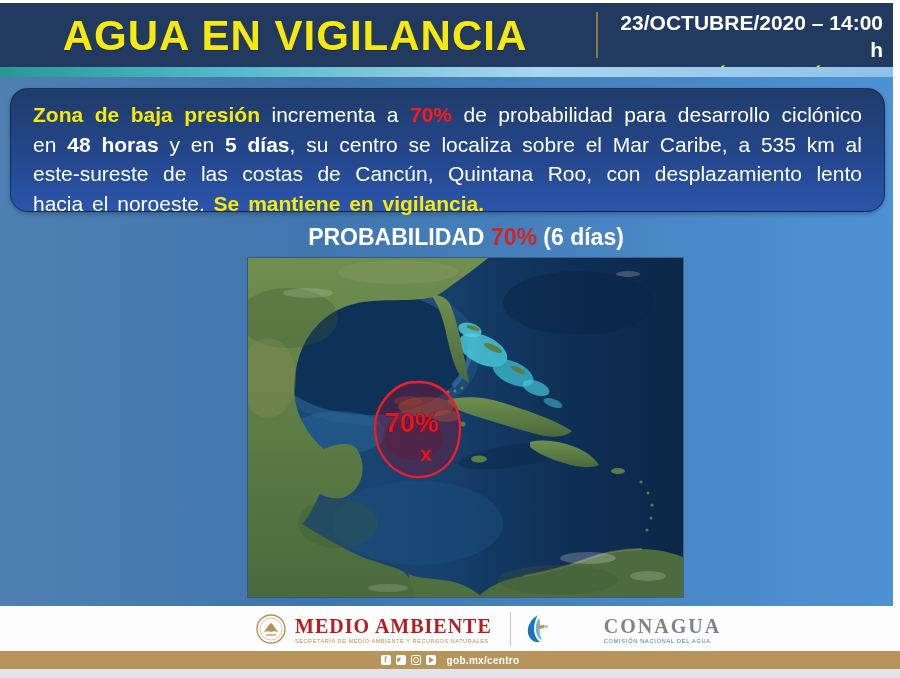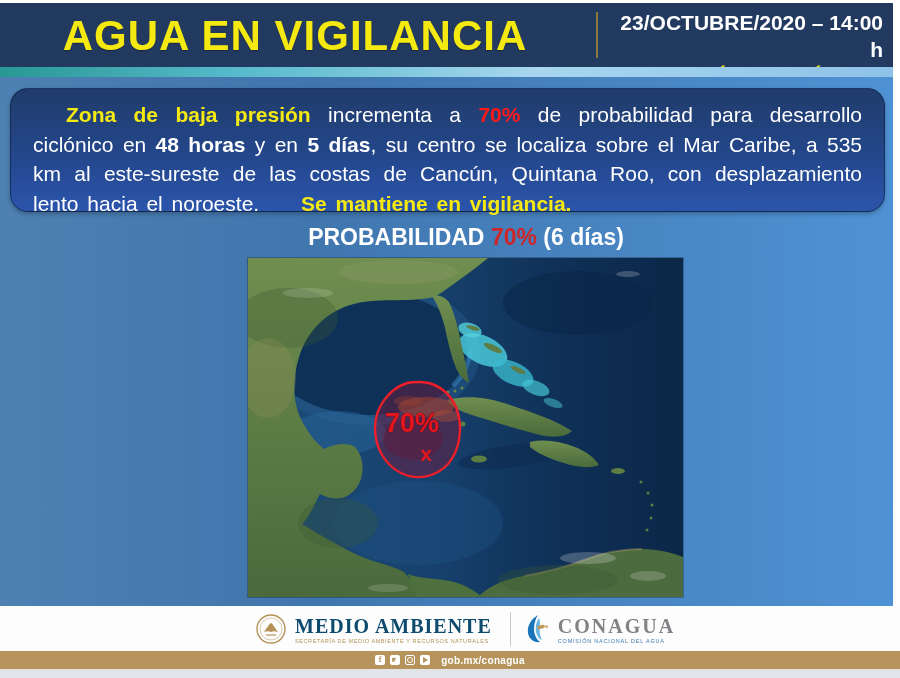--- a/index.html
+++ b/index.html
@@ -19,38 +19,38 @@
         background:linear-gradient(90deg,#2a9794 0%,#53b9c9 25%,#a7d6ee 60%,#8fc2e8 100%);}
   
   .main{position:absolute;left:0;top:77px;width:893px;height:529px;
         background:linear-gradient(90deg,#4e80b2 0%,#4076ae 35%,#4f92d4 100%);}
   .advisory{position:absolute;left:10px;top:11px;width:829px;height:111px;
         padding:11px 22px 0 22px;border-radius:18px;
         background:linear-gradient(180deg,#203c6a 0%,#24478c 55%,#2b55ac 100%);
         border:1px solid rgba(10,25,55,.55);box-shadow:0 2px 4px rgba(0,0,0,.25);}
   .advisory p{margin:0;color:#ffffff;font-size:21px;line-height:29.5px;
         text-align:justify;white-space:pre-wrap;word-spacing:3px;}
-  .yellow{color:#f5e912;font-weight:700;margin-left:33px;}
+  .yellow{color:#f5e912;font-weight:700;}
   .red{color:#ff1a1a;font-weight:700;}
   .bold{font-weight:700;}
   .map-title{position:absolute;left:171px;top:145px;width:590px;height:30px;line-height:30px;
         text-align:center;color:#ffffff;font-size:23px;font-weight:800;white-space:pre;}
   .map-title .pct{color:#cf2428;}
   .map-wrap{position:absolute;left:248px;top:181px;width:435px;height:339px;
         box-shadow:0 0 0 1px rgba(0,0,0,.25);}
   
   .footer{position:absolute;left:0;top:606px;width:900px;height:45px;background:#fdfdfd;}
   .footer-inner{position:absolute;left:255px;top:4px;height:38px;display:flex;align-items:center;}
   .seal{width:32px;height:32px;margin-right:8px;}
   .ma-block{display:flex;flex-direction:column;justify-content:center;}
-  .ma-title{font-family:"Liberation Serif",serif;font-weight:700;color:#0c4a6e;
+  .ma-title{font-family:"Liberation Serif",serif;font-weight:700;color:#b91c1c;
         font-size:20px;letter-spacing:1px;line-height:22px;}
   .ma-sub{color:#b49257;font-size:5.5px;letter-spacing:.6px;margin-top:1px;}
   .logo-divider{width:1px;height:34px;background:#c9c9c9;margin:0 14px 0 18px;}
-  .cng-block{display:flex;align-items:center;}
+  .cng-block{display:flex;align-items:center;gap:46px;}
   .cng-icon{width:26px;height:30px;margin-right:7px;}
   .cng-title{font-family:"Liberation Serif",serif;font-weight:700;color:#808285;
         font-size:20px;letter-spacing:2px;line-height:22px;}
   .cng-sub{color:#3c7ab0;font-size:5.5px;letter-spacing:.8px;margin-top:1px;}
   .tanbar{position:absolute;left:0;top:651px;width:900px;height:18px;background:#b6945c;
         display:flex;align-items:center;justify-content:center;}
   .tan-group{display:flex;align-items:center;gap:5px;}
   .sicon{width:10px;height:10px;display:inline-flex;align-items:center;justify-content:center;
         background:#ffffff;border-radius:2px;color:#b6945c;font-size:8px;font-weight:700;
         font-family:"Liberation Serif",serif;line-height:10px;}
@@ -202,18 +202,18 @@
         <svg width="7" height="6" viewBox="0 0 10 8">
             <path d="M0,7 C3,7 5,5 5,2 L7,1 L5.5,1.5 C5,0 3,0 2.5,1.5 C1.5,1.5 0.8,1 0.2,0.4 C-0.2,3 1,5.5 0,7 Z" fill="#b6945c"></path>
           </svg>
       </span>
       <span class="sicon outline">
           <span class="ig-dot"></span>
         </span>
       <span class="sicon">
           <span class="yt-tri"></span>
         </span>
-      <span class="tan-url">gob.mx/conagua</span>
+      <span class="tan-url">gob.mx/centro</span>
     </div>
   </div>
 
   <div class="graystrip"></div>
 </div>
 
 </body></html>

